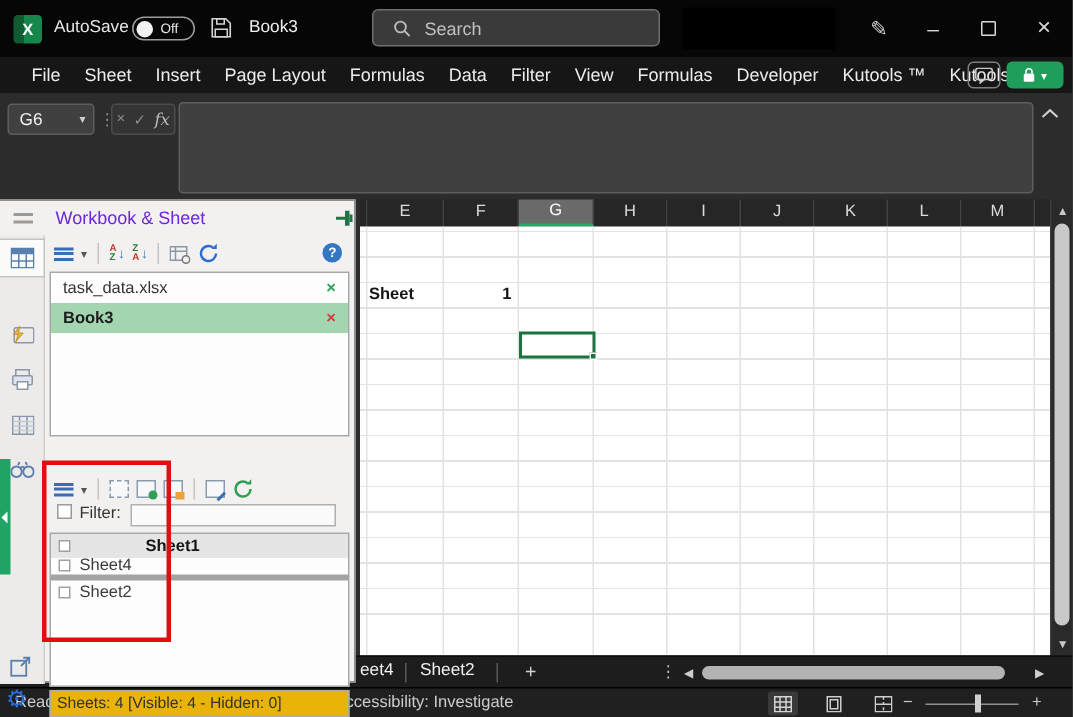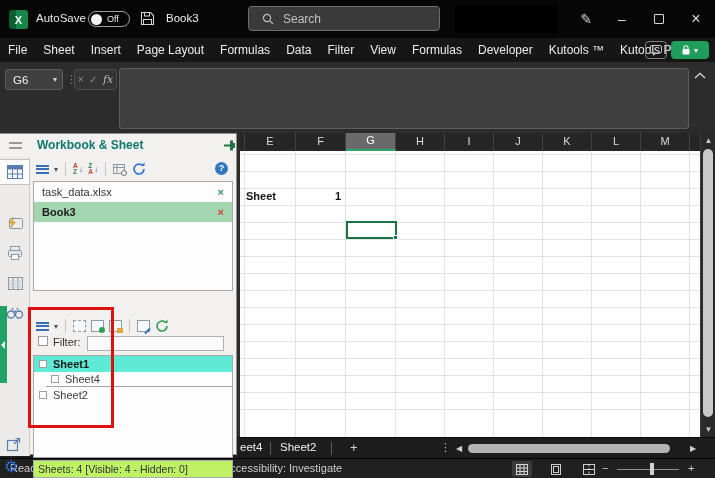--- a/index.html
+++ b/index.html
@@ -30,21 +30,21 @@
     display:flex; align-items:center; justify-content:center; }
   .win-btn { position:absolute; top:7px; width:24px; height:24px; color:#d9d9d9; display:flex; align-items:center;
     justify-content:center; font-size:14px; }
   .win-min { left:610px; }
   .win-max { left:647px; }
   .win-max .box { width:10px; height:10px; border:1.3px solid #d9d9d9; border-radius:1px; }
   .win-close { left:684px; font-size:16px; }
 
   
   .menubar { position:absolute; left:0; top:38px; width:715px; height:24px; background:#161616;
-    display:flex; align-items:center; }
+    display:flex; align-items:center; padding-left:13px; }
   .menu-item { font-size:12px; color:#ececec; padding:0 8px; white-space:nowrap; }
   .comment-btn { position:absolute; left:645px; top:41px; width:22px; height:18px; border:1px solid #7e7e7e;
     border-radius:4px; display:flex; align-items:center; justify-content:center; }
   .share-btn { position:absolute; left:671px; top:41px; width:38px; height:18px; background:#1e9e5a; border-radius:4px;
     display:flex; align-items:center; justify-content:center; gap:4px; }
   .share-chev { color:#fff; font-size:8px; }
 
   
   .formula-row { position:absolute; left:0; top:62px; width:715px; height:71px; background:#2c2c2c; }
   .name-box { position:absolute; left:5px; top:7px; width:58px; height:21px; background:#404040;
@@ -106,21 +106,21 @@
   .zoom-track { position:absolute; left:617px; top:10px; width:62px; height:1px; background:#8f8f8f; }
   .zoom-thumb { position:absolute; left:650px; top:4px; width:4px; height:12px; background:#d0d0d0; }
   .zoom-plus { left:688px; top:3px; position:absolute; color:#cdcdcd; }
 
   
   .pane { position:absolute; left:0; top:133px; width:237px; height:322px; background:#f2f1ef;
     border:1px solid #8f8f8f; border-left:none; z-index:5; }
   .pane-header { position:absolute; left:0; top:0; width:100%; height:23px; }
   .pane-menu-icon { position:absolute; left:9px; top:8px; width:13px; height:7px;
     border-top:2px solid #9a9a9a; border-bottom:2px solid #9a9a9a; }
-  .pane-title { position:absolute; left:37px; top:4px; font-size:12px; font-weight:bold; color:#0f766e; }
+  .pane-title { position:absolute; left:37px; top:4px; font-size:12px; font-weight:normal; color:#6d28d9; }
   .pane-pin { position:absolute; left:223px; top:5px; }
   .pane-strip { position:absolute; left:0; top:23px; width:30px; height:299px; background:#ecebe9;
     border-right:1px solid #cfcfcf; }
   .strip-tab { position:absolute; left:0; width:30px; height:26px; display:flex; align-items:center; justify-content:center; }
   .strip-tab.active { background:#fbfbfa; border:1px solid #c2c2c2; border-left:none; }
   .splitter { position:absolute; left:0; top:172px; width:7px; height:77px; background:#21a366; z-index:6; }
   .splitter-arrow { position:absolute; left:1px; top:35px; width:0; height:0;
     border-top:4px solid transparent; border-bottom:4px solid transparent; border-right:4px solid #fff; }
   .pane-content { position:absolute; left:30px; top:23px; width:207px; height:299px; }
 
@@ -154,25 +154,25 @@
   .cb { width:10px; height:10px; border:1px solid #9a9a9a; background:#fff; margin:0 5px 0 5px; flex:none; }
   .filter-label { font-size:11px; color:#333; }
   .filter-input { margin-left:6px; width:137px; height:15px; background:#fafafa; border:1px solid #b0b0b0;
     font-size:10px; padding:0 3px; }
 
   .sheet-list { position:absolute; left:3px; top:198px; width:200px; height:103px; background:#fdfdfd;
     border:1px solid #a7a7a7; }
   .sh-row { height:15.5px; display:flex; align-items:center; padding-left:5px; }
   .sh-row .cb-s { width:8px; height:8px; border:1px solid #a0a0a0; background:#fff; margin-right:6px; flex:none; }
   .sh-name { font-size:11px; color:#3c3c3c; }
-  .sh-row.selected { background:#5eead4; }
+  .sh-row.selected { background:#e5e5e5;gap:44px; }
   .sh-row.selected .sh-name { font-weight:bold; color:#161616; }
-  .sh-row.greenline { border-bottom:1px solid #a3a3a3;margin-left:12px; }
-
-  .pane-status { position:absolute; left:3px; top:303px; width:200px; height:18px; background:#bef264;
+  .sh-row.greenline { border-bottom:4px solid #a3a3a3; }
+
+  .pane-status { position:absolute; left:3px; top:303px; width:200px; height:18px; background:#eab308;
     border:1px solid #ababab; display:flex; align-items:center; padding-left:4px; }
   .pane-status-text { font-size:10.5px; color:#333; white-space:nowrap; }
 
   .ext-icon { position:absolute; left:6px; top:280px; }
   .gear-icon { position:absolute; left:4px; top:301px; font-size:16px; color:#2b6cd4; line-height:18px; }
 
   
   .red-rect { position:absolute; left:28px; top:307px; width:86px; height:121px; border:3px solid #e01010; z-index:9; }
 
   svg { display:block; }

